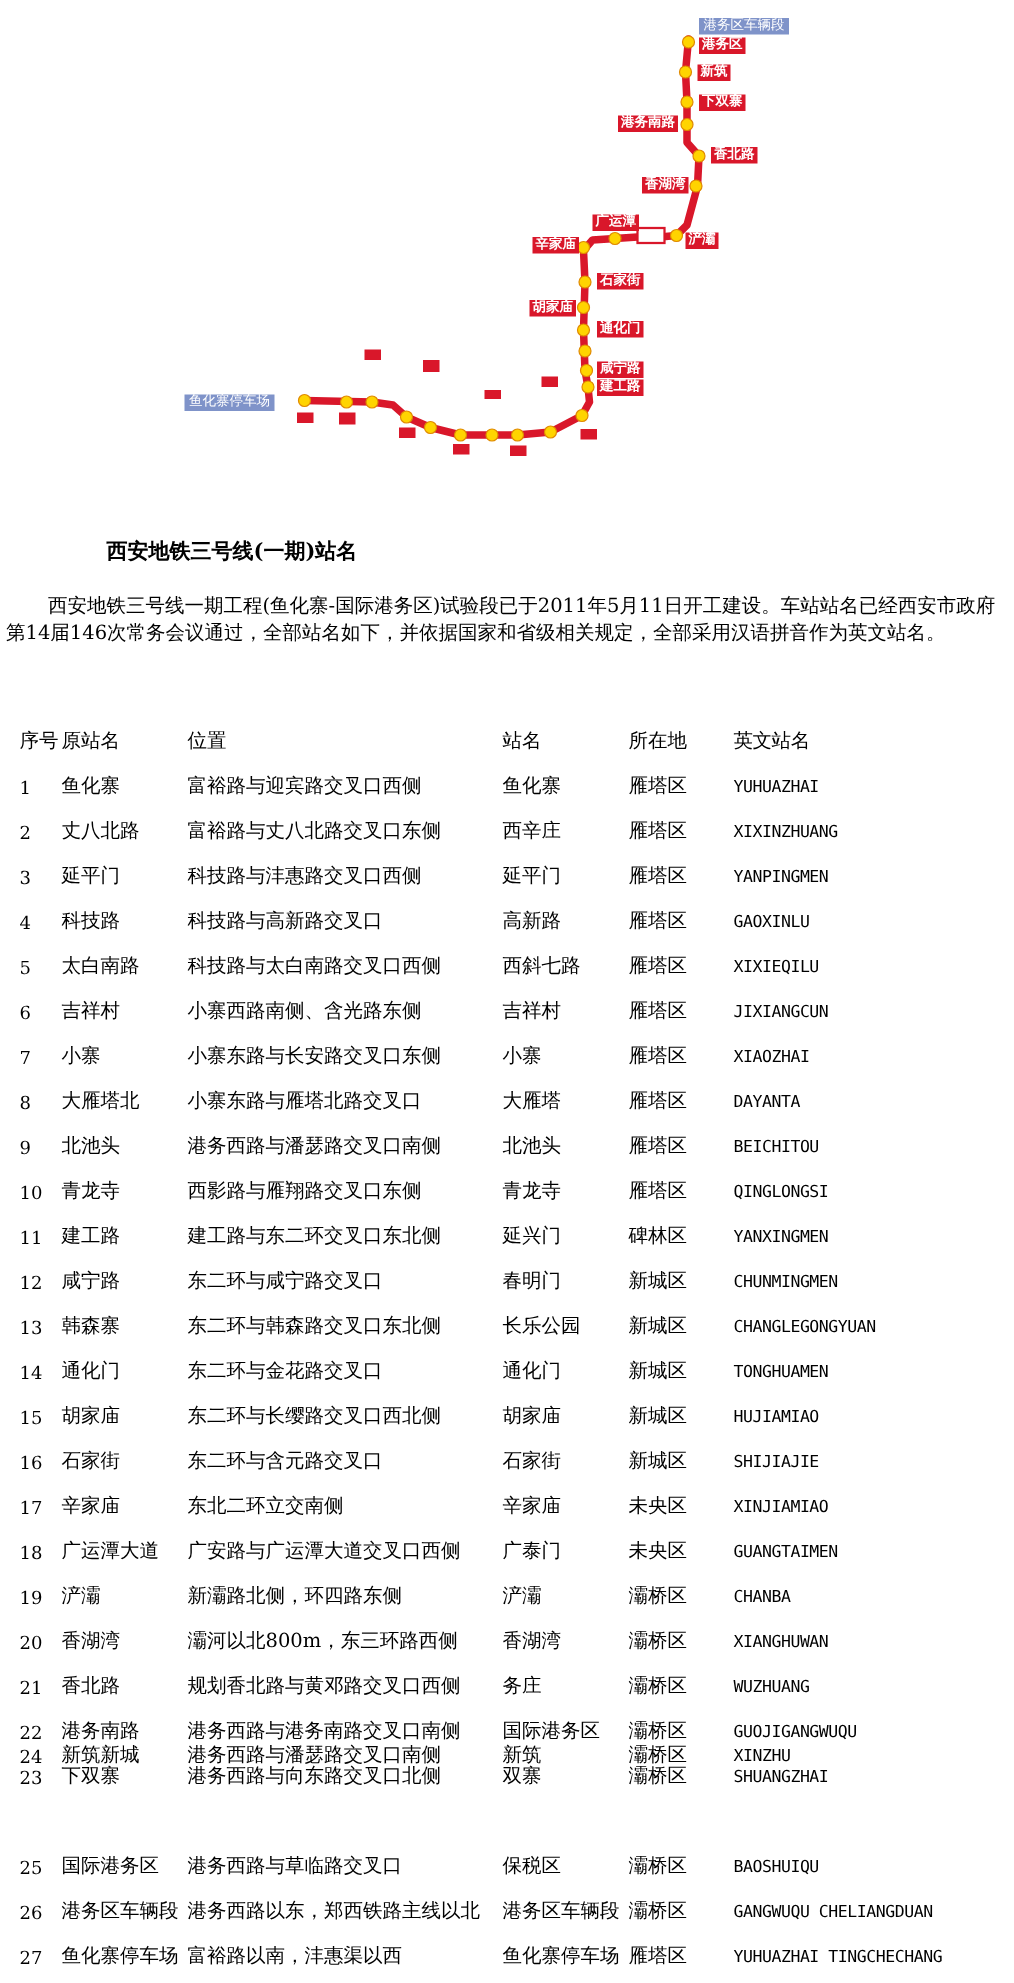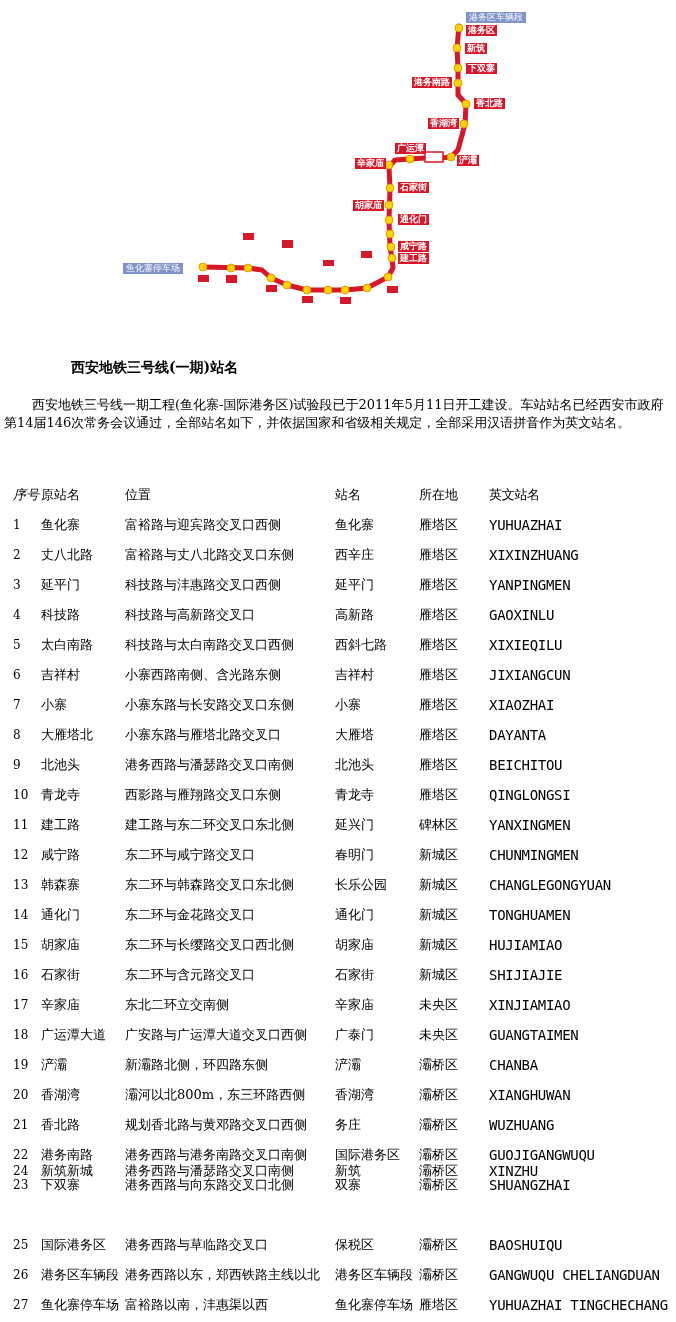--- a/index.html
+++ b/index.html
@@ -12,27 +12,27 @@
   .map-depot { position:absolute; background:#7f93c9; color:#fff; font-size:9px; line-height:11px;
                padding:0 3px; white-space:nowrap; }
   #title { position:absolute; left:34px; top:359px; font-size:14px; font-weight:bold;
            font-family:"DejaVu Serif", serif; letter-spacing:0px;margin-left:37px; }
   #intro { position:absolute; left:4px; top:396px; width:660px; font-size:13px; line-height:18px;
            text-indent:28px; font-family:"DejaVu Serif", serif; }
   #table { position:absolute; left:0; top:480px; width:676px; }
   .row { position:absolute; left:0; height:30px; width:676px; font-size:13px; line-height:30px;
          font-family:"DejaVu Serif", serif; }
   .row span { position:absolute; top:0; white-space:nowrap; }
-  .c0 { left:13px;font-style:italic; }
+  .c0 { left:13px; }
   .c0n { left:13px; font-size:12px; }
   .c1 { left:41px; }
   .c2 { left:125px; }
   .c3 { left:335px; }
   .c4 { left:419px; }
-  .c5 { left:489px; font-size:14px; font-family:"DejaVu Sans Mono", monospace; letter-spacing:-0.3px; }
+  .c5 { left:489px; font-size:11px; font-family:"DejaVu Sans Mono", monospace; letter-spacing:-0.3px; }
   .hdr .c0 { left:13px; }
 </style>
 </head>
 <body>
 
 <div id="map">
   <svg width="676" height="340" style="position:absolute;left:0;top:0">
     <path d="M459,26 L457,48 L458,68 L458,95 L466,104 L465,124 L458,150 L451,157 L440,158 L425,158 L410,159 L395,160 L389,167 L390,188 L389,220 L390,247 L392,258 L393,268 L388,277 L367,288 L345,290 L307,290 L287,285 L271,278 L262,270 L248,268 L203,267" fill="none" stroke="#d9172a" stroke-width="5" stroke-linejoin="round" stroke-linecap="round"></path>
     <rect x="425" y="152" width="18" height="10" fill="#fff" stroke="#d9172a" stroke-width="1.5"></rect>
   <circle cx="459" cy="28" r="4" fill="#ffd400" stroke="#e08a00" stroke-width="0.8"></circle>

